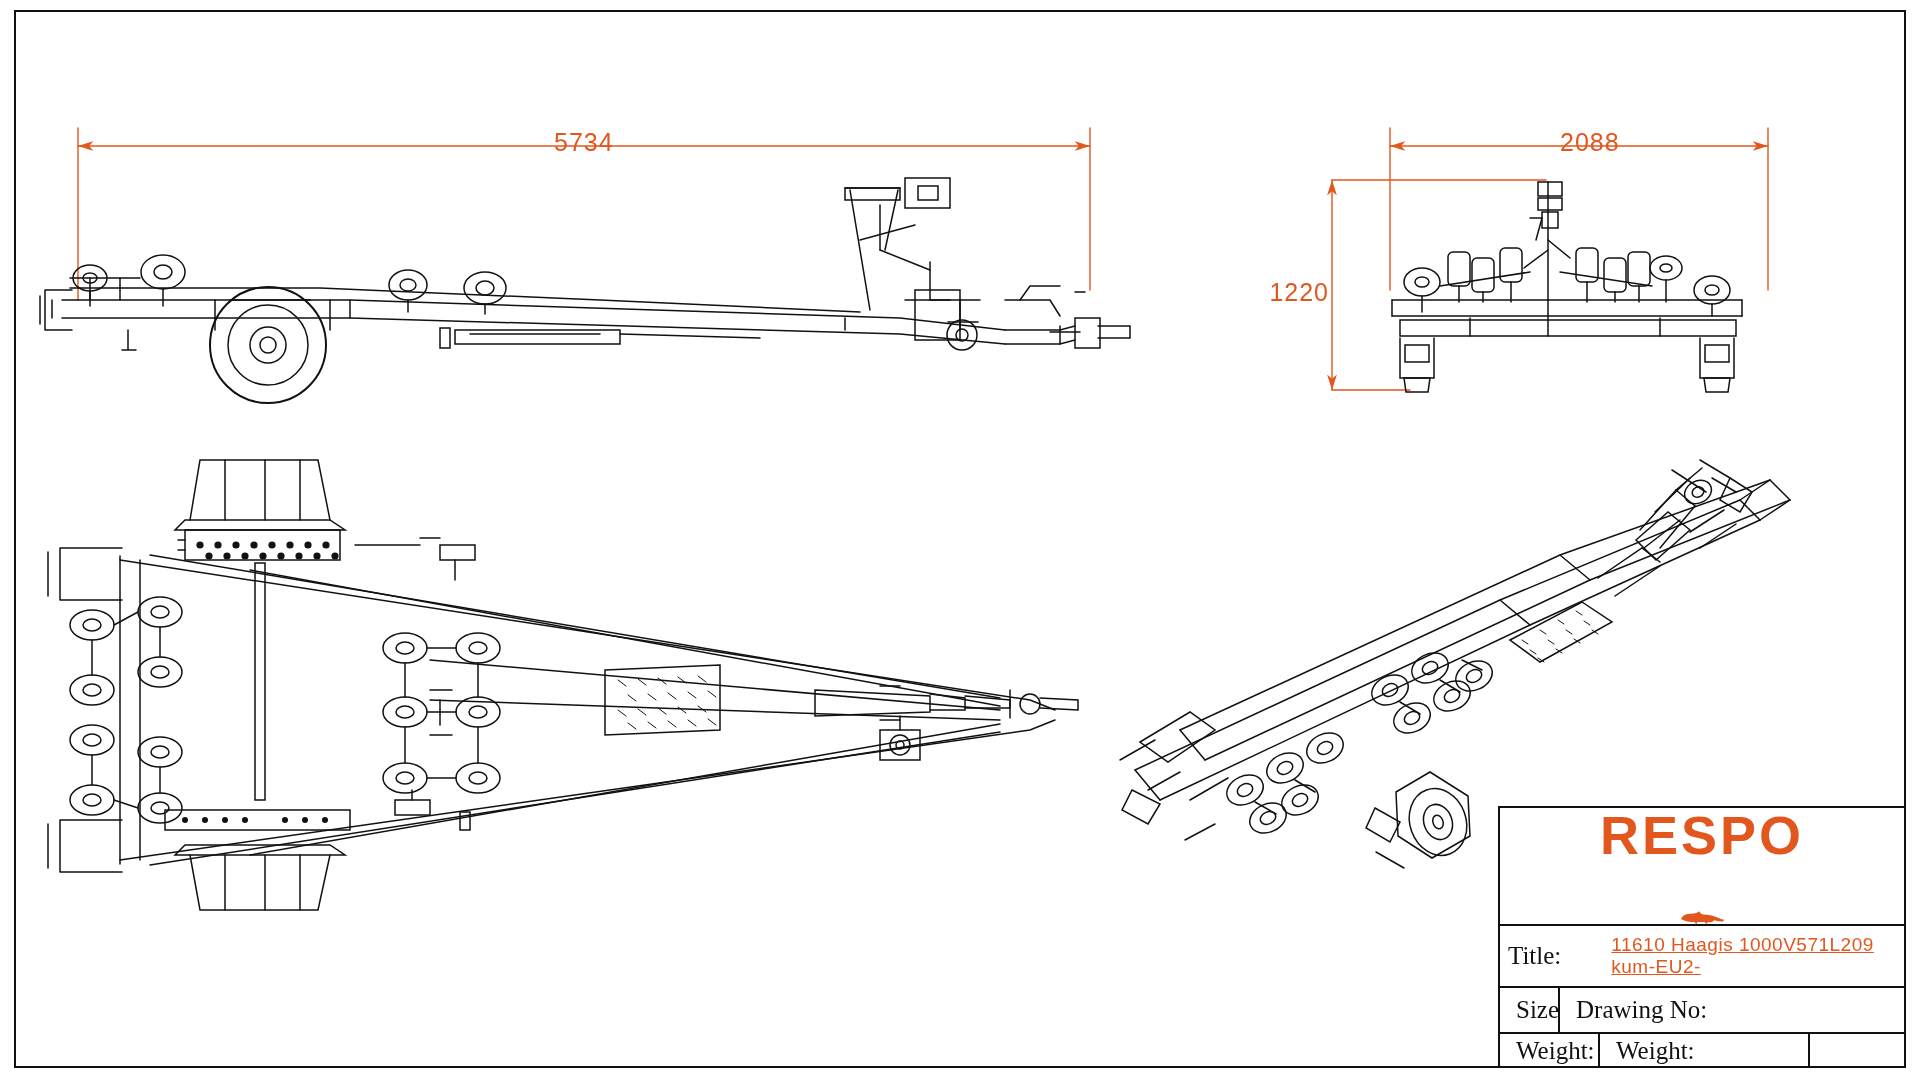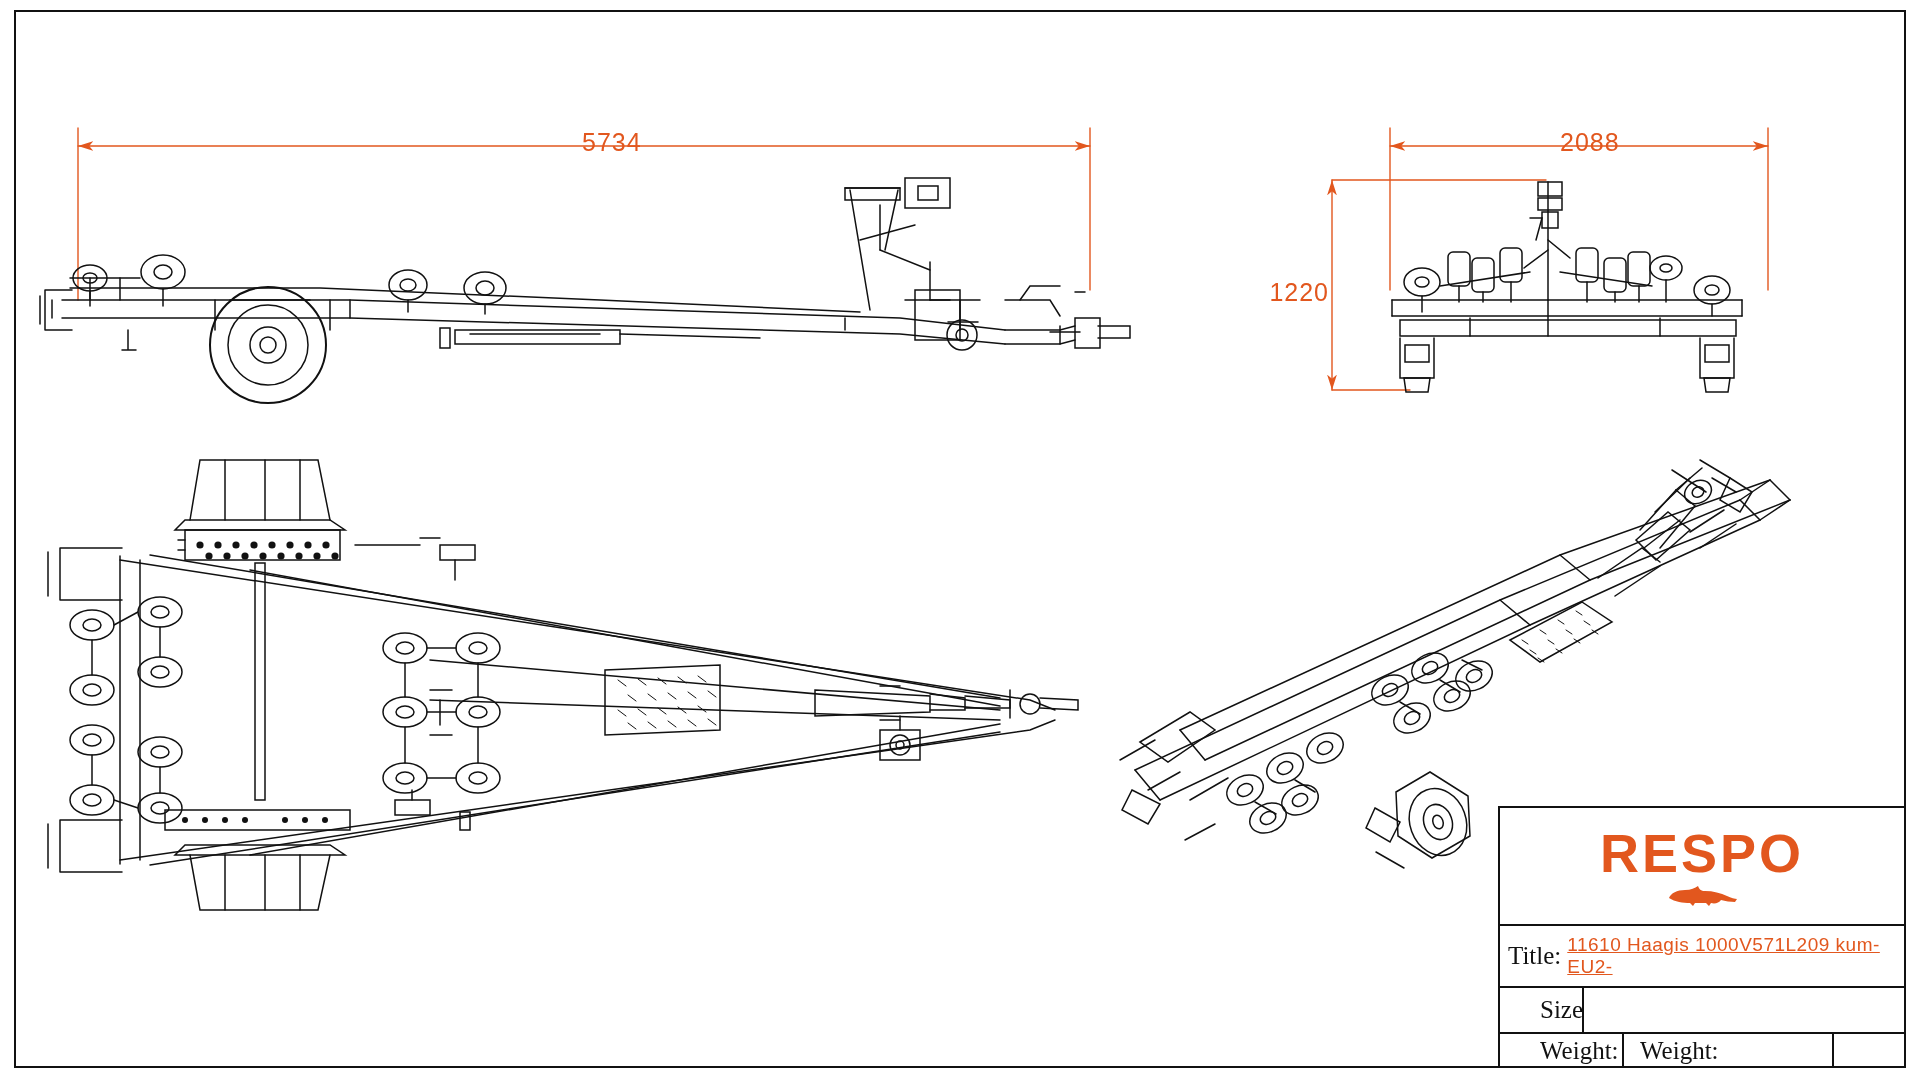--- a/index.html
+++ b/index.html
@@ -53,20 +53,21 @@
     height: 262px;
     border: 2px solid #111111;
     box-sizing: border-box;
     background: #ffffff;
   }
   .tb-row {
     position: absolute;
     left: 0;
     width: 100%;
     box-sizing: border-box;
+    gap: 44px;
   }
   #tb-logo {
     top: 0;
     height: 118px;
     border-bottom: 2px solid #111111;
     display: flex;
     flex-direction: column;
     align-items: center;
     justify-content: center;
   }
@@ -114,21 +115,20 @@
     height: 34px;
   }
   .cell {
     position: absolute;
     top: 0;
     height: 100%;
     box-sizing: border-box;
     display: flex;
     align-items: center;
     padding-left: 16px;
-    margin-left: 24px;
   }
   .vdiv {
     border-right: 2px solid #111111;
   }
 </style>
 </head>
 <body>
 
 <div id="sheet">
 
@@ -488,41 +488,45 @@
       <path d="M1375,808 L1400,822 L1390,842 L1366,828 Z"></path>
       <path d="M1376,852 L1404,868"></path>
 
       <path d="M1598,578 L1642,548 L1660,562"></path>
       <path d="M1615,596 L1660,566"></path>
       <path d="M1690,532 L1724,510"></path>
       <path d="M1700,548 L1736,524"></path>
     </g>
   </svg>
 
-  <div class="dim-text" style="left:554px;top:128px;margin-left:28px;">5734</div>
+  <div class="dim-text" style="left:554px;top:128px;">5734</div>
   <div class="dim-text" style="left:1540px;top:128px;margin-left:20px;">2088</div>
   <div class="dim-text" style="left:1310px;top:278px;transform:translateX(-100%);margin-left:19px;">1220</div>
 
   <div id="title-block">
 
     <div class="tb-row" id="tb-logo">
       <div class="respo-word">RESPO</div>
       <svg class="respo-bull" viewBox="0 0 74 22">
         <path d="M4,14 C6,9 12,6 20,6 C26,6 30,4 33,2 C34,5 36,7 40,7 C48,7 56,9 62,12 C66,14 70,15 72,15 L70,18 C66,18 60,17 56,16 C54,19 50,20 46,19 L44,22 L41,19 L30,19 L28,22 L25,19 C18,19 10,18 4,14 Z" fill="#E2571E"></path>
       </svg>
     </div>
 
     <div class="tb-row" id="tb-title">
       <span class="tb-label">Title:</span>
       <span class="tb-value-orange">11610 Haagis 1000V571L209 kum-EU2-</span>
     </div>
 
     <div class="tb-row" id="tb-size">
       <div class="cell vdiv" style="left:0;width:60px;">
         <span class="tb-label">Size</span>
+      </div>
+      <div class="cell" style="left:60px;width:344px;">
+        <span class="tb-label">Drawing No:</span>
+        <span class="tb-label" style="margin-left:6px;"></span>
       </div>
     </div>
 
     <div class="tb-row" id="tb-bottom">
       <div class="cell vdiv" style="left:0;width:100px;">
         <span class="tb-label">Weight:</span>
         <span class="tb-label" style="margin-left:4px;"></span>
       </div>
       <div class="cell vdiv" style="left:100px;width:210px;">
         <span class="tb-label">Weight:</span>

